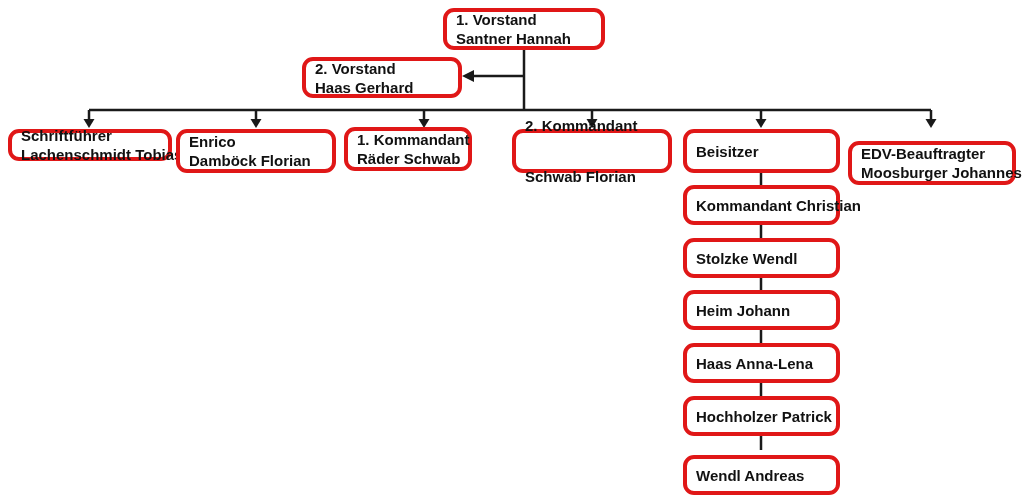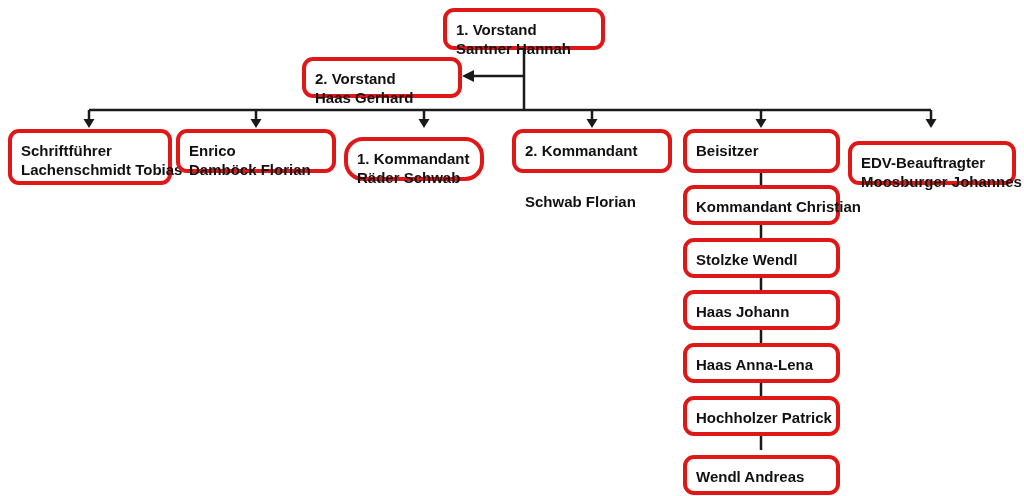--- a/index.html
+++ b/index.html
@@ -23,38 +23,38 @@
   }
   .node {
     position: absolute;
     box-sizing: border-box;
     background: #ffffff;
     border: 4px solid #e01717;
     border-radius: 11px;
     z-index: 1;
     display: flex;
     flex-direction: column;
-    justify-content: space-between;
+    justify-content: center;
     align-items: flex-start;
-    padding: 8px 6px 2px 9px;
+    padding: 2px 6px 2px 9px;
   }
   .node .title,
   .node .name {
     font-size: 15px;
     font-weight: bold;
     color: #111111;
     line-height: 19px;
     white-space: nowrap;
   }
   
   .n-root    { left: 443px; top:   8px; width: 162px; height: 42px; }
   .n-deputy  { left: 302px; top:  57px; width: 160px; height: 41px; }
-  .n-r0      { left:   8px; top: 129px; width: 164px; height: 56px; }
+  .n-r0      { left:   8px; top: 129px; width: 164px; height: 32px; }
   .n-r1      { left: 176px; top: 129px; width: 160px; height: 44px; }
-  .n-r2      { left: 344px; top: 137px; width: 140px; height: 44px; border-radius: 19px; }
+  .n-r2      { left: 344px; top: 127px; width: 128px; height: 44px; }
   .n-r3      { left: 512px; top: 129px; width: 160px; height: 44px; gap: 32px; }
   .n-r4      { left: 683px; top: 129px; width: 157px; height: 44px; }
   .n-r5      { left: 848px; top: 141px; width: 168px; height: 44px; }
   .n-m0      { left: 683px; top: 185px; width: 157px; height: 40px; }
   .n-m1      { left: 683px; top: 238px; width: 157px; height: 40px; }
   .n-m2      { left: 683px; top: 290px; width: 157px; height: 40px; }
   .n-m3      { left: 683px; top: 343px; width: 157px; height: 40px; }
   .n-m4      { left: 683px; top: 396px; width: 157px; height: 40px; }
   .n-m5      { left: 683px; top: 455px; width: 157px; height: 40px; }
 </style>
@@ -126,21 +126,21 @@
     <span class="name">Moosburger Johannes</span>
   </div>
 
   <div class="node n-m0">
     <span class="title">Kommandant Christian</span>
   </div>
   <div class="node n-m1">
     <span class="title">Stolzke Wendl</span>
   </div>
   <div class="node n-m2">
-    <span class="title">Haas Johann</span>
+    <span class="title">Heim Johann</span>
   </div>
   <div class="node n-m3">
     <span class="title">Haas Anna-Lena</span>
   </div>
   <div class="node n-m4">
     <span class="title">Hochholzer Patrick</span>
   </div>
   <div class="node n-m5">
     <span class="title">Wendl Andreas</span>
   </div>

